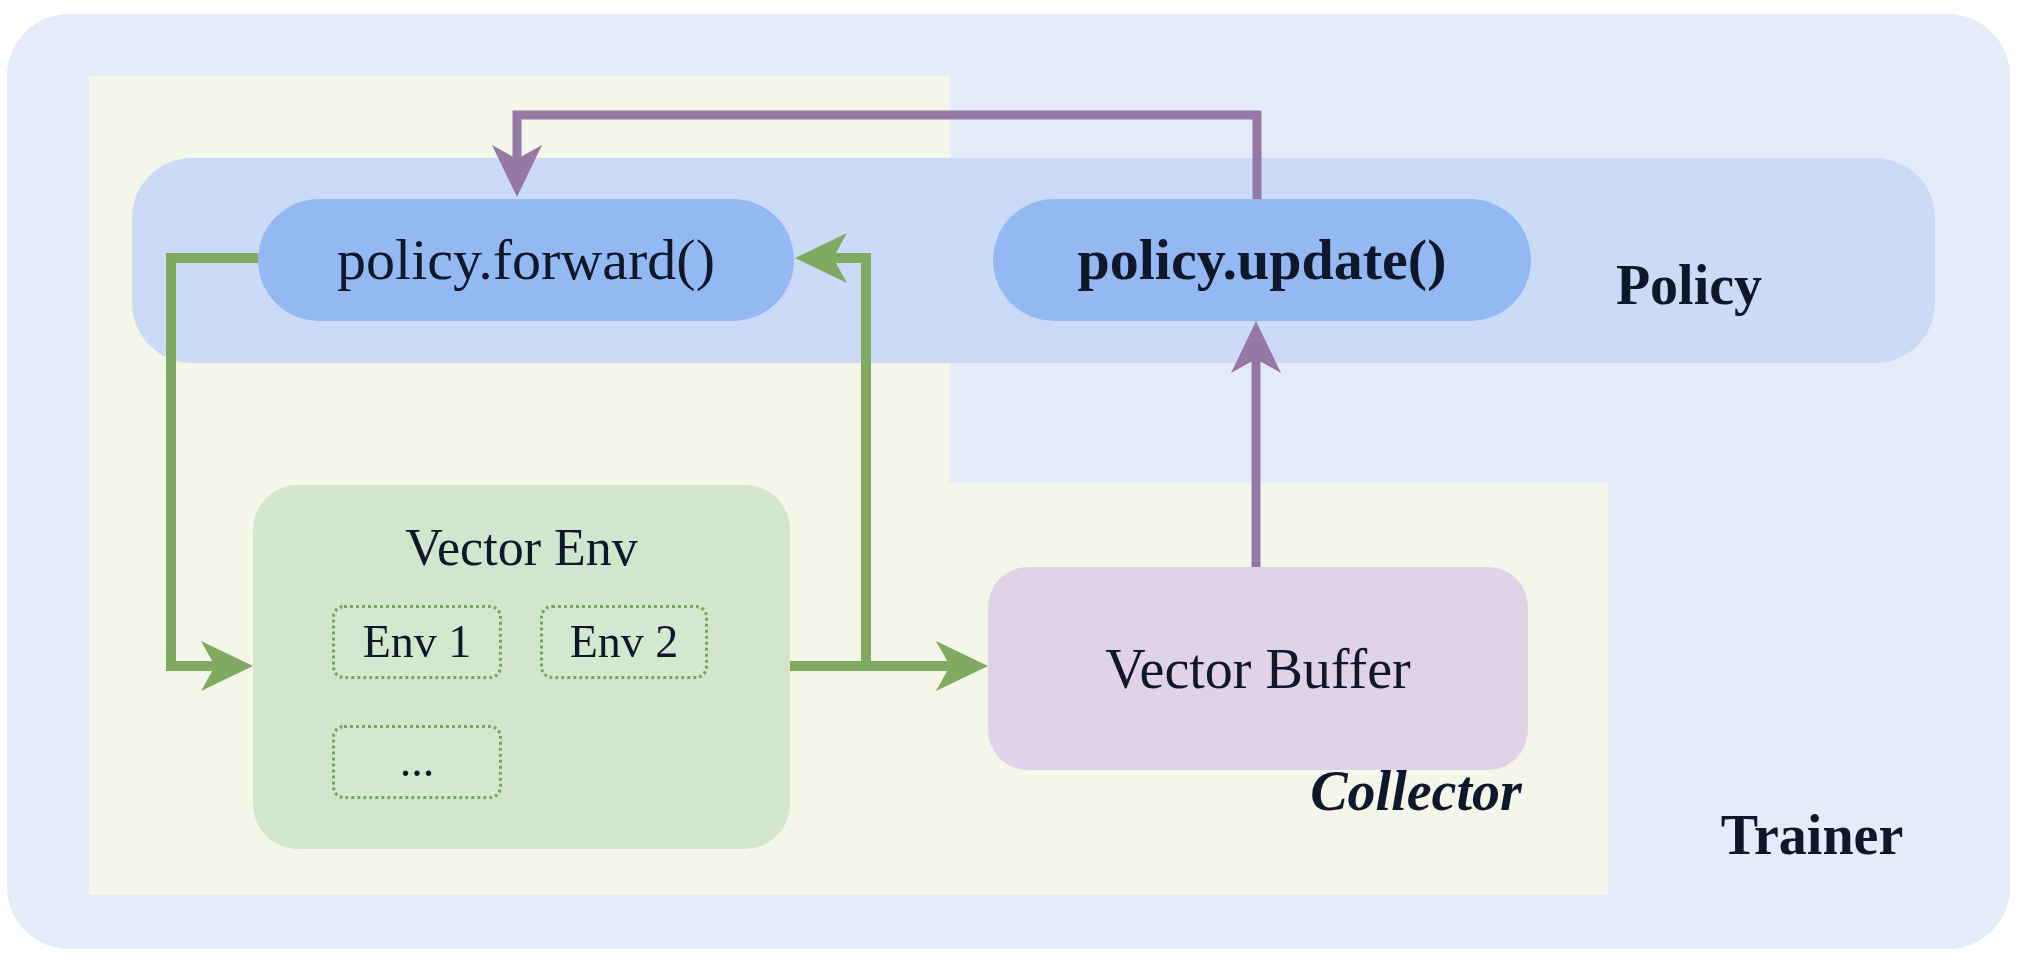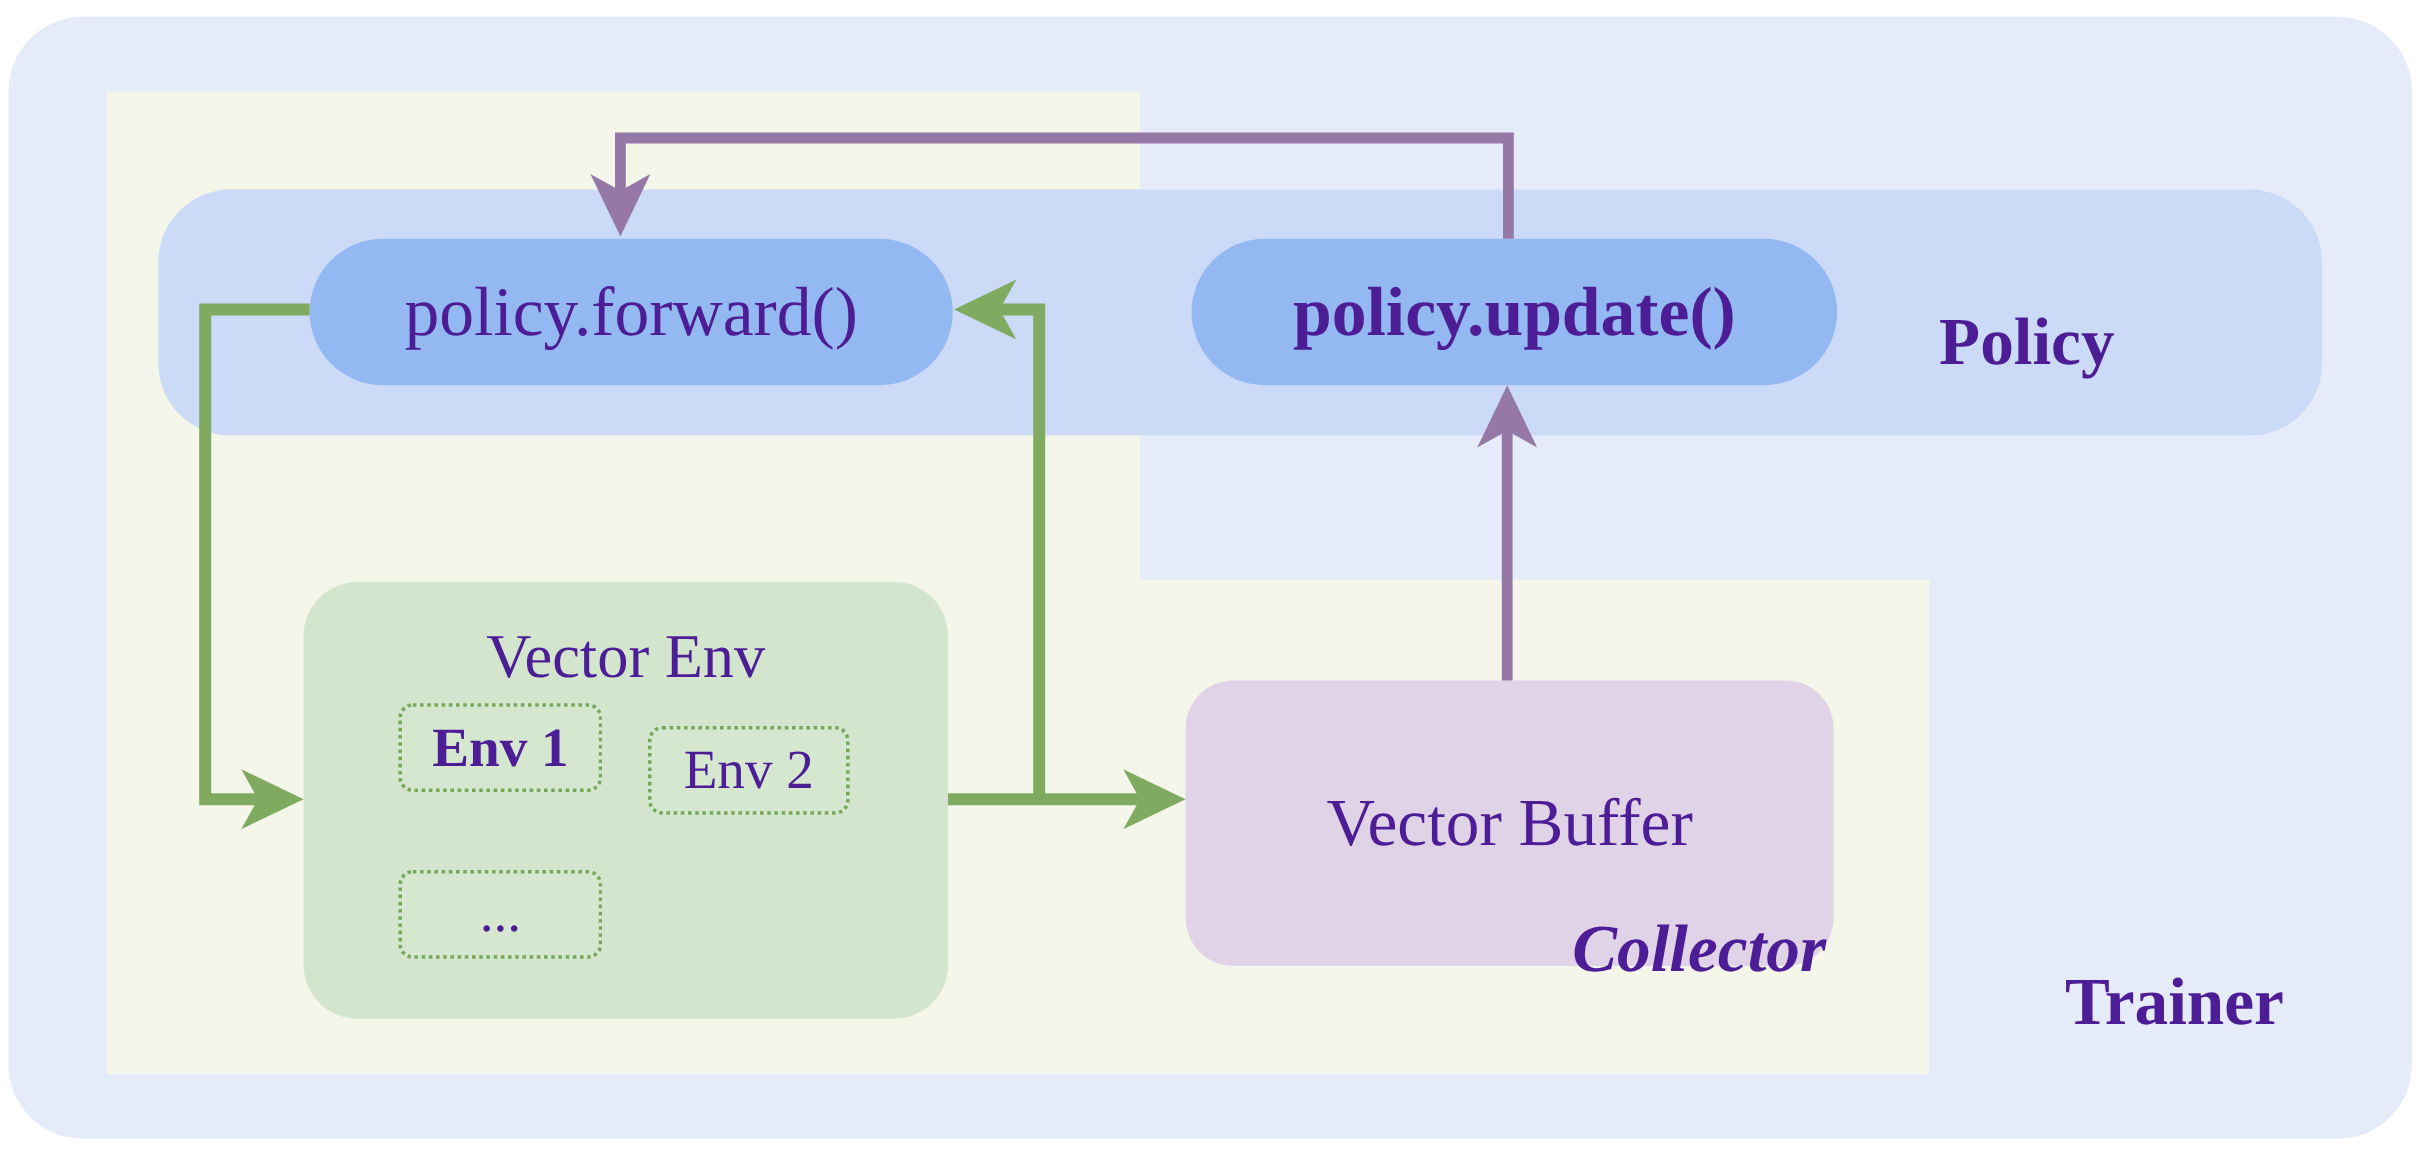--- a/index.html
+++ b/index.html
@@ -1,18 +1,18 @@
 <!DOCTYPE html>
 <html><head>
 <meta charset="utf-8">
 <style>
   html,body{margin:0;padding:0;background:#ffffff;}
   #stage{
     position:relative;width:2020px;height:965px;background:#ffffff;overflow:hidden;
-    font-family:"Liberation Serif","DejaVu Serif",serif;color:#4c1d95;
+    font-family:"Liberation Serif","DejaVu Serif",serif;color:#0f172a;
   }
   .abs{position:absolute;}
   
   .trainer-region{left:7px;top:14px;width:2003px;height:935px;border-radius:62px;background:#E6EBFA;}
   .collector-left{left:89px;top:76px;width:861px;height:819px;background:#F3F6E9;}
   .collector-right{left:948px;top:483px;width:660px;height:412px;background:#F3F6E9;}
   .policy-band{left:132px;top:158px;width:1803px;height:205px;border-radius:60px;background:#CBDBF7;}
   
   .pill{
     height:122px;border-radius:61px;background:#93B8F2;
@@ -22,27 +22,27 @@
   .pill-forward{left:258px;top:199px;width:536px;}
   .pill-update{left:993px;top:199px;width:538px;font-weight:bold;}
   
   .env-box{left:253px;top:485px;width:537px;height:364px;border-radius:45px;background:#D3E5CC;}
   .env-title{left:253px;top:513px;width:537px;height:70px;display:flex;align-items:center;justify-content:center;font-size:52px;line-height:1;}
   .env-cell{
     border:3px dotted #76A85C;border-radius:12px;background:#D6E7D0;
     display:flex;align-items:center;justify-content:center;
     font-size:46px;line-height:1;box-sizing:border-box;
   }
-  .env-1{left:332px;top:586px;width:170px;height:74px;font-weight:bold;}
+  .env-1{left:332px;top:605px;width:170px;height:74px;}
   .env-2{left:540px;top:605px;width:168px;height:74px;}
   .env-dots{left:332px;top:725px;width:170px;height:74px;align-items:flex-end;padding-bottom:12px;}
   .env-n{left:540px;top:725px;width:168px;height:74px;}
   
   .buffer-box{
-    left:988px;top:567px;width:540px;height:238px;border-radius:40px;background:#E0D3E8;
+    left:988px;top:567px;width:540px;height:203px;border-radius:40px;background:#E0D3E8;
     display:flex;align-items:center;justify-content:center;font-size:56px;line-height:1;
   }
   
   .region-label{font-weight:bold;font-size:56px;line-height:1;display:flex;align-items:center;justify-content:center;}
   .label-policy{left:1539px;top:250px;width:300px;height:70px;}
   .label-collector{left:1266px;top:756px;width:300px;height:70px;font-style:italic;}
   .label-trainer{left:1662px;top:800px;width:300px;height:70px;}
   
   #arrow-layer{left:0;top:0;width:2020px;height:965px;pointer-events:none;}
 </style>

